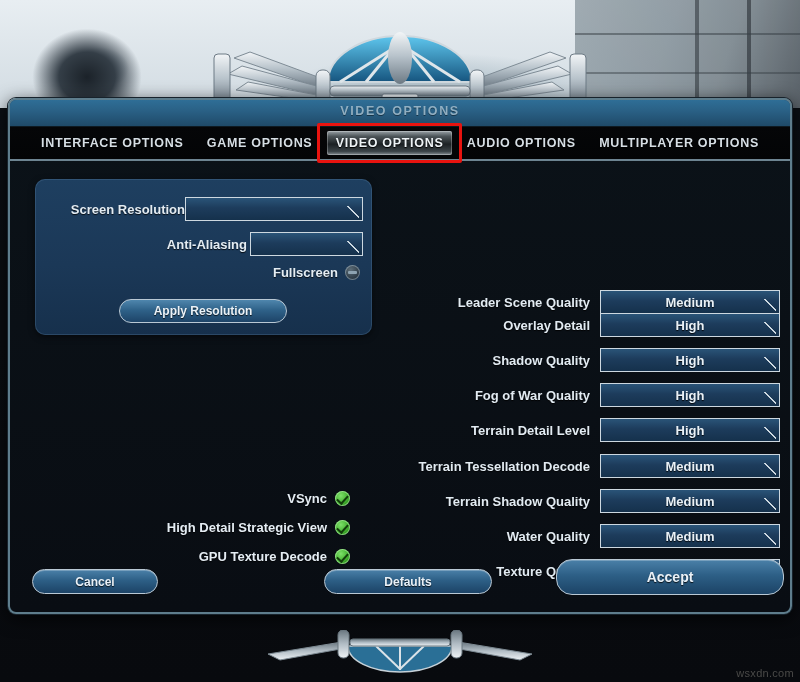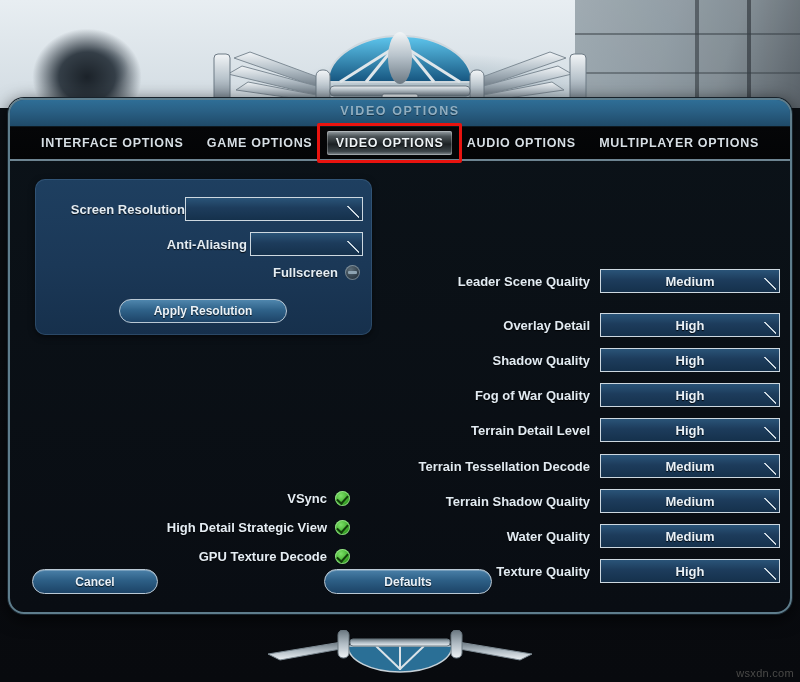--- a/index.html
+++ b/index.html
@@ -64,21 +64,21 @@
     pointer-events: none;
   }
   #ornament-top { top: 8px; width: 420px; height: 100px; }
   #ornament-bottom { bottom: 6px; width: 300px; height: 46px; transform: translateX(-50%) scaleY(-1); }
 
   
   #dialog {
     position: absolute;
     left: 8px; top: 98px;
     width: 784px; height: 516px;
-    border-radius: 16px;
+    border-radius: 8px;
     border: 2px solid #5e7d8c;
     background: linear-gradient(180deg, #1d4a72 0%, #17405f 26px, #0b1218 30px, #090d13 100%);
     box-shadow: 0 0 0 1px #17222b, 0 4px 18px rgba(0,0,0,.75);
     overflow: hidden;
   }
 
   #titlebar {
     height: 27px;
     position: relative;
     background: linear-gradient(180deg, #2f6e96 0%, #2a6186 40%, #1f4a69 100%);
@@ -399,21 +399,21 @@
     </div>
     <div class="check-row" style="top:359px;">
       <span class="check-label">High Detail Strategic View</span>
       <span class="toggle on"></span>
     </div>
     <div class="check-row" style="top:388px;">
       <span class="check-label">GPU Texture Decode</span>
       <span class="toggle on"></span>
     </div>
 
-    <div class="setting-row" style="top:107px;">
+    <div class="setting-row" style="top:128px;">
       <span class="setting-label">Leader Scene Quality</span>
       <span class="combo">
         <span class="val">Medium</span>
       </span>
     </div>
     <div class="setting-row" style="top:151px;">
       <span class="setting-label">Overlay Detail</span>
       <span class="combo">
         <span class="val">High</span>
       </span>
@@ -459,20 +459,23 @@
       <span class="combo">
         <span class="val">High</span>
       </span>
     </div>
 
     <div class="btn" id="btn-cancel">
       <span>Cancel</span>
     </div>
     <div class="btn" id="btn-defaults">
       <span>Defaults</span>
+    </div>
+    <div class="btn" id="btn-accept">
+      <span>Accept</span>
     </div>
 
   </div>
 </div>
 
 <svg class="ornament" id="ornament-bottom" viewBox="0 0 300 46">
   <defs>
     <linearGradient id="steel2" x1="0" y1="0" x2="0" y2="1">
       <stop offset="0%" stop-color="#eef2f5"></stop>
       <stop offset="50%" stop-color="#b2bdc5"></stop>

